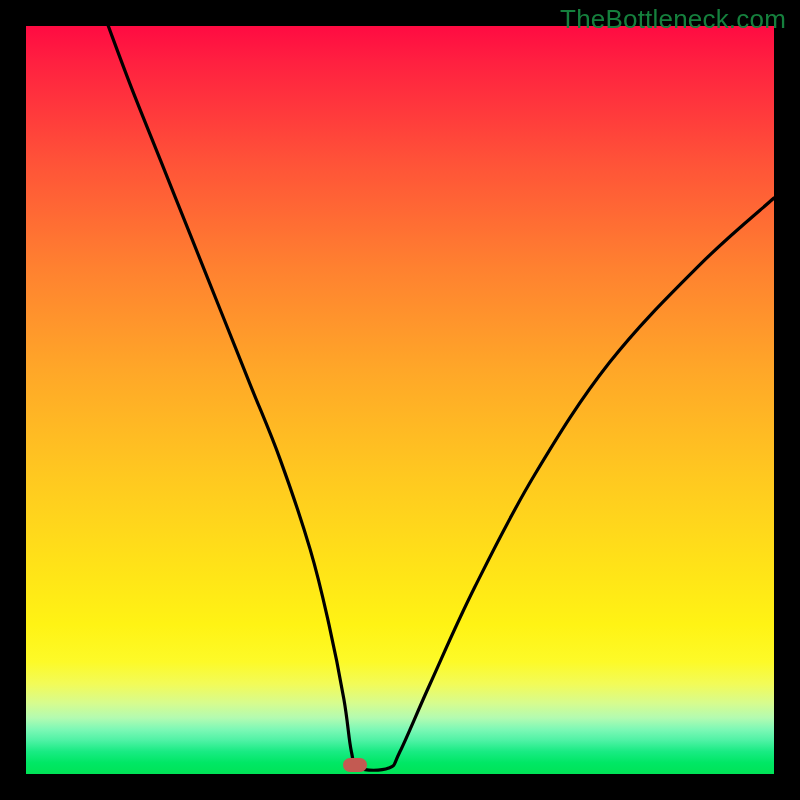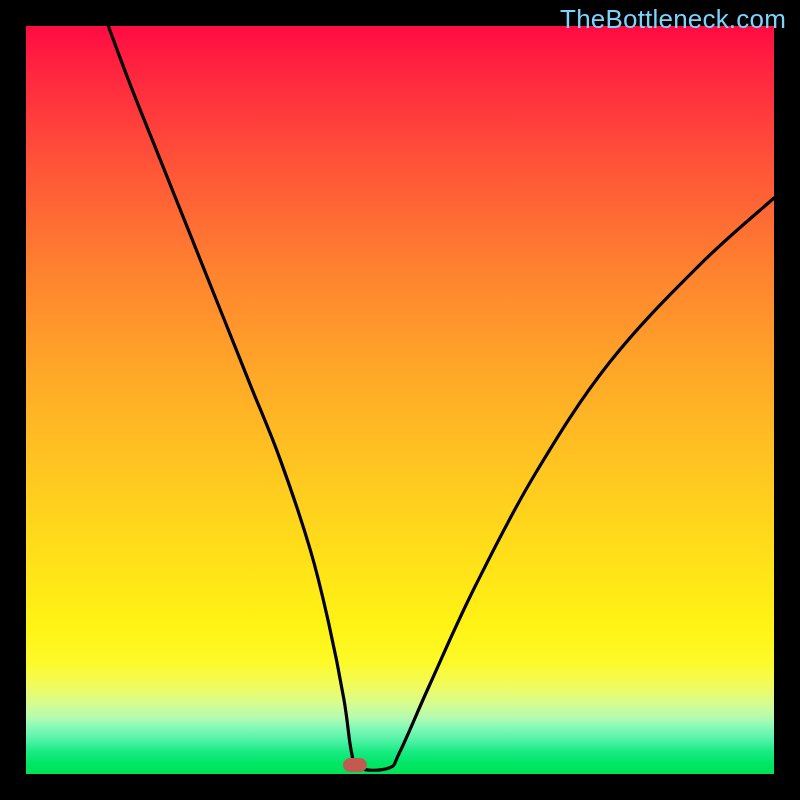--- a/index.html
+++ b/index.html
@@ -10,21 +10,21 @@
     height: 800px;
     background: #000;
   }
   .watermark {
     position: absolute;
     top: 4px;
     right: 14px;
     font-family: Arial, Helvetica, sans-serif;
     font-size: 26px;
     font-weight: 500;
-    color: #7dd3fc;
+    color: #15803d;
     letter-spacing: 0.2px;
     z-index: 5;
   }
   .plot {
     position: absolute;
     left: 26px;
     top: 26px;
     width: 748px;
     height: 748px;
     overflow: hidden;

